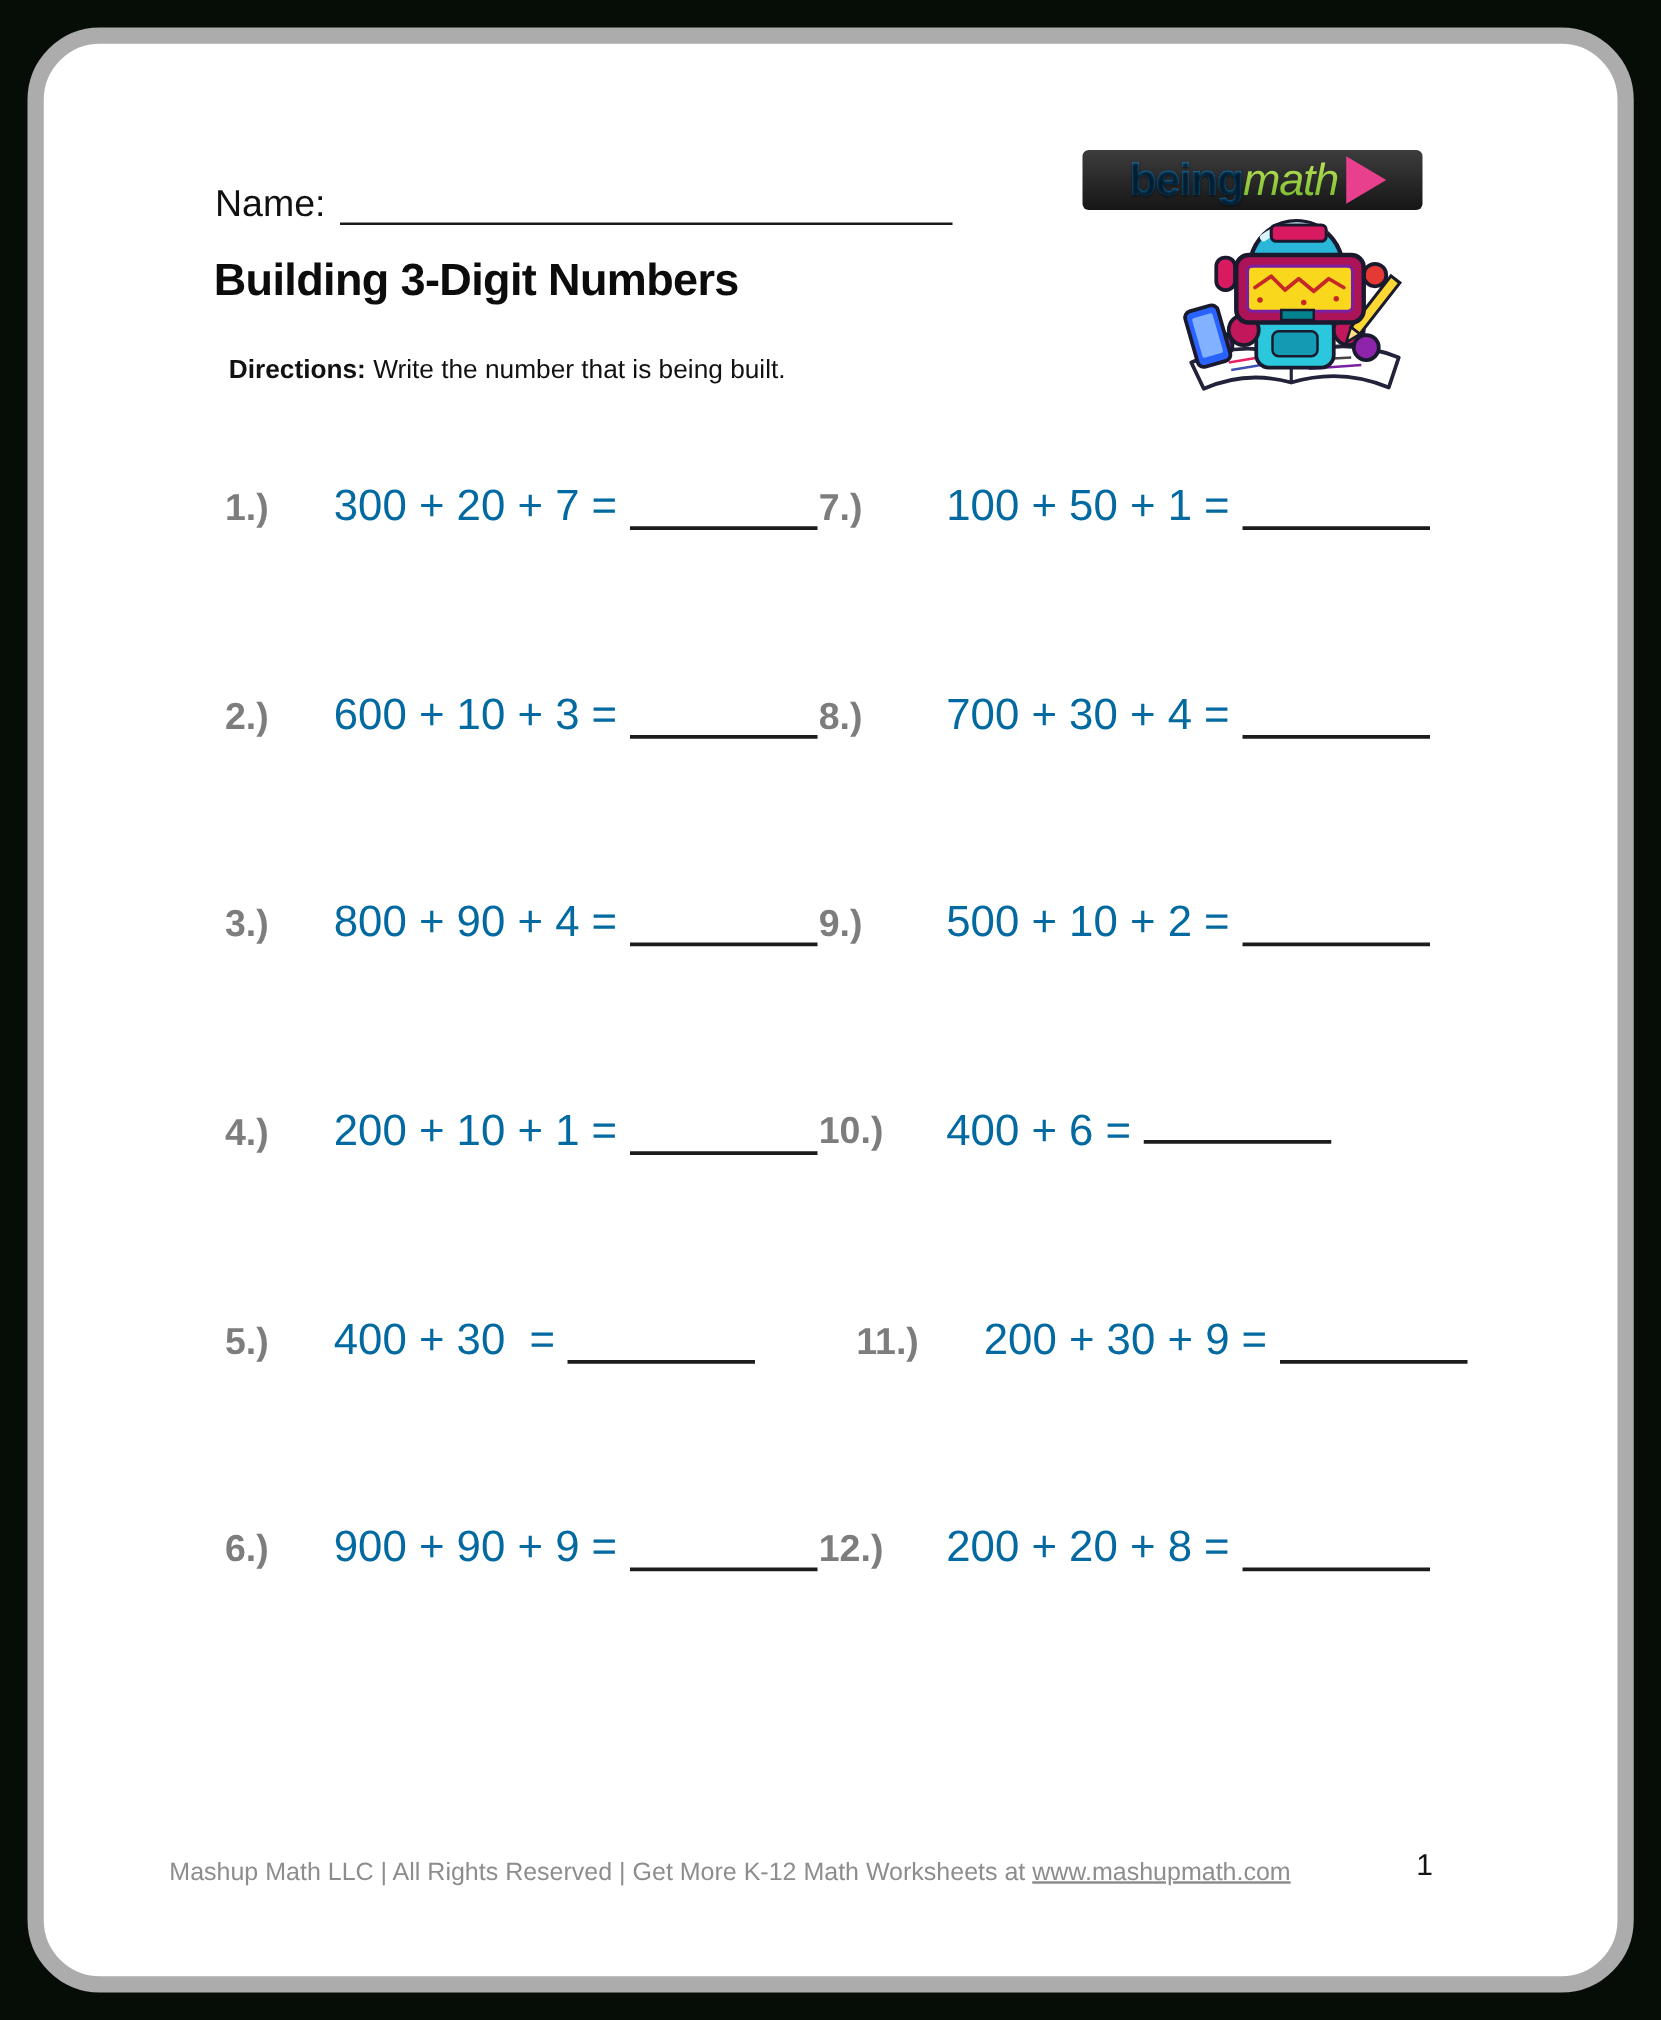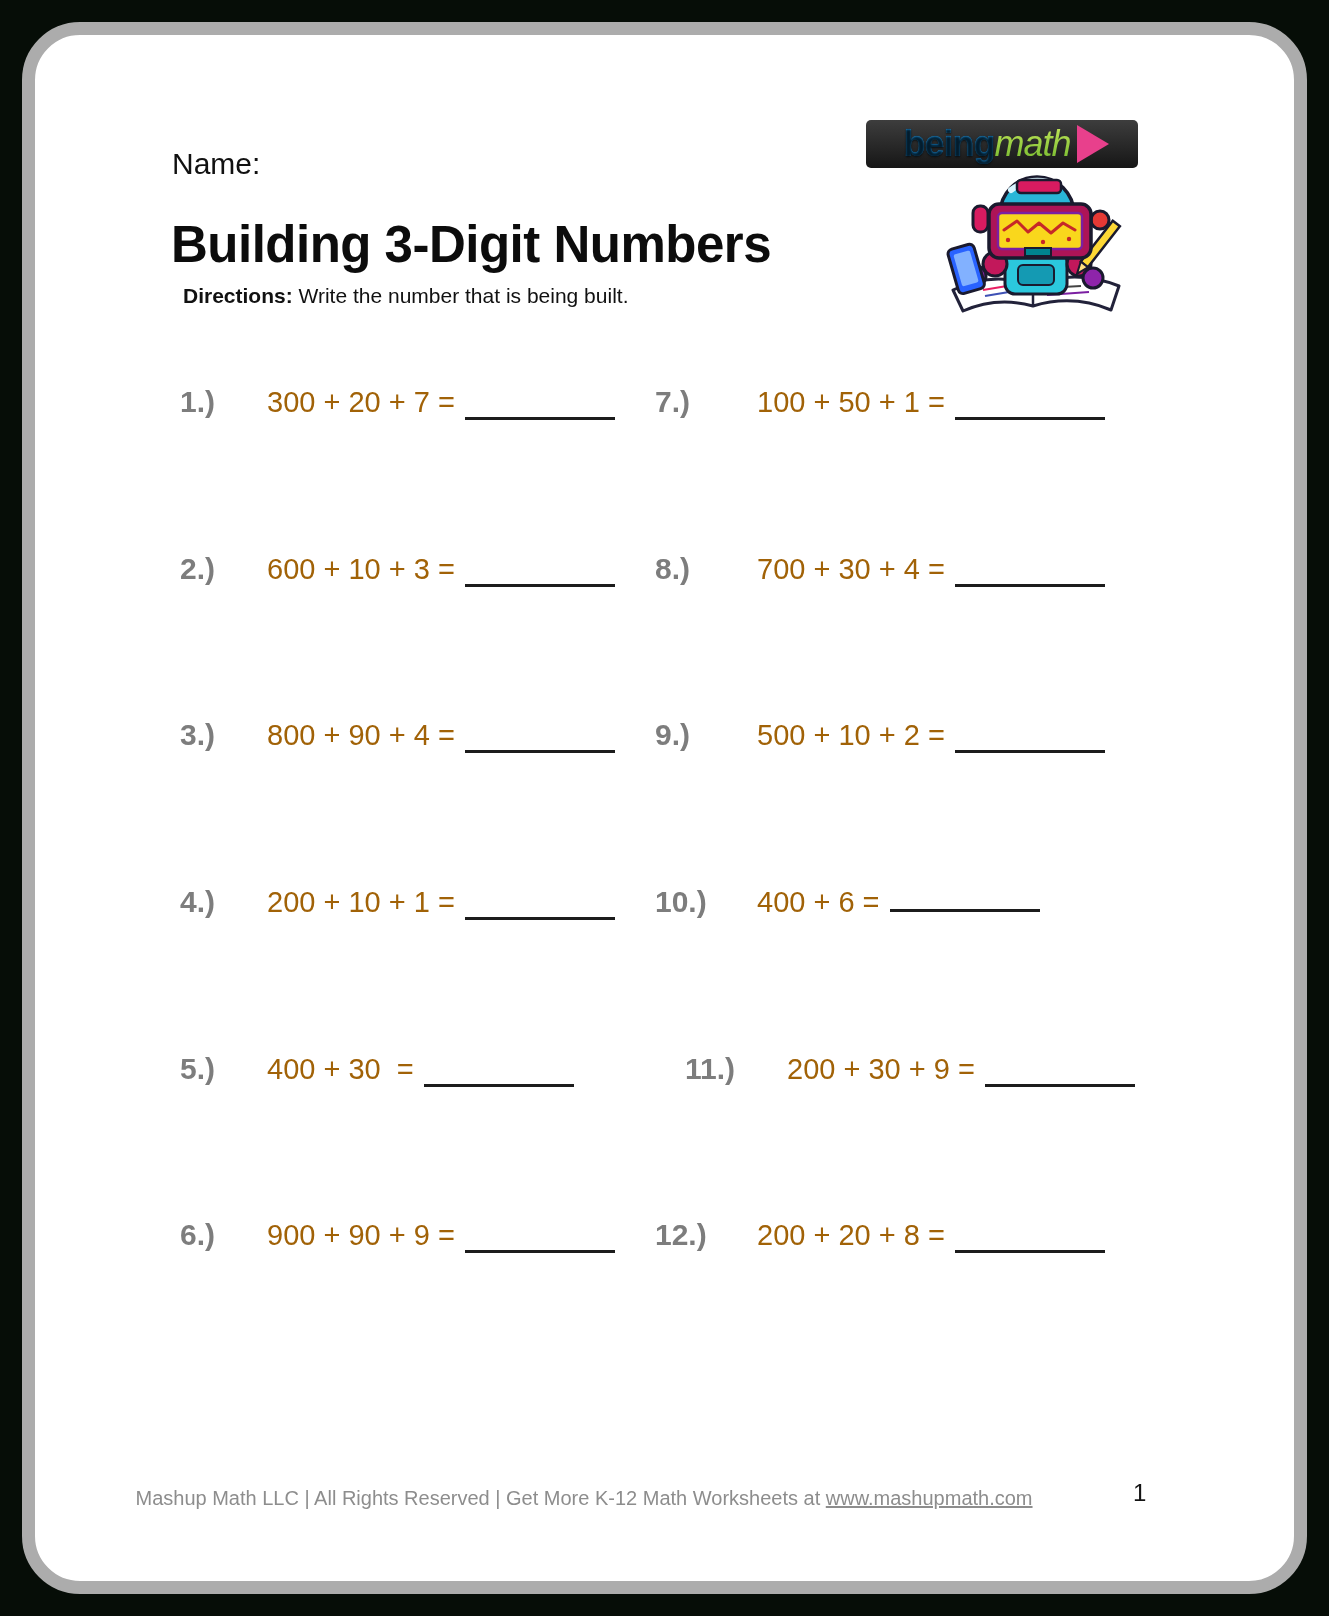--- a/index.html
+++ b/index.html
@@ -13,33 +13,32 @@
     position: absolute;
     left: 22px; top: 22px;
     width: 1285px; height: 1572px;
     background: #ffffff;
     border: 13px solid #acacac;
     border-radius: 58px;
   }
   
   .name-row {
     position: absolute; left: 137px; top: 112px;
-    display: flex; align-items: flex-start;
+    display: flex; align-items: center;
     width: 590px;
-    flex-direction: column;
   }
   .name-label { font-size: 30px; color: #111; }
   .name-line {
     flex: 1; margin-left: 12px;
     border-bottom: 2.5px solid #1a1a1a;
     height: 32px;
   }
   .worksheet-title {
-    position: absolute; left: 136px; top: 180px;
-    font-size: 51px; font-weight: bold; color: #0c0c0c;
+    position: absolute; left: 136px; top: 168px;
+    font-size: 36px; font-weight: bold; color: #0c0c0c;
     letter-spacing: -0.5px;
   }
   .directions-row {
     position: absolute; left: 137px; top: 249px;
     font-size: 21px; color: #111;
   }
   .directions-label { font-weight: bold; margin-left: 11px; }
   
   .logo-box {
     position: absolute; left: 831px; top: 85px;
@@ -77,21 +76,21 @@
   .problem {
     position: absolute;
     display: flex; align-items: baseline;
   }
   .pnum {
     font-size: 30px; font-weight: bold; color: #7d7d7d;
     flex: 0 0 auto;
   }
   .col-left .pnum  { width: 87px; }
   .col-right .pnum { width: 102px; }
-  .expr { font-size: 29px; color: #a16207; white-space: pre; }
+  .expr { font-size: 35px; color: #0369a1; white-space: pre; }
   .blank {
     display: inline-block;
     width: 150px; margin-left: 10px;
     border-bottom: 3px solid #1c1c1c;
     height: 4px;
     transform: translateY(8px);
   }
   
   .footer {
     position: absolute; left: 0; top: 1452px; width: 1098px;

